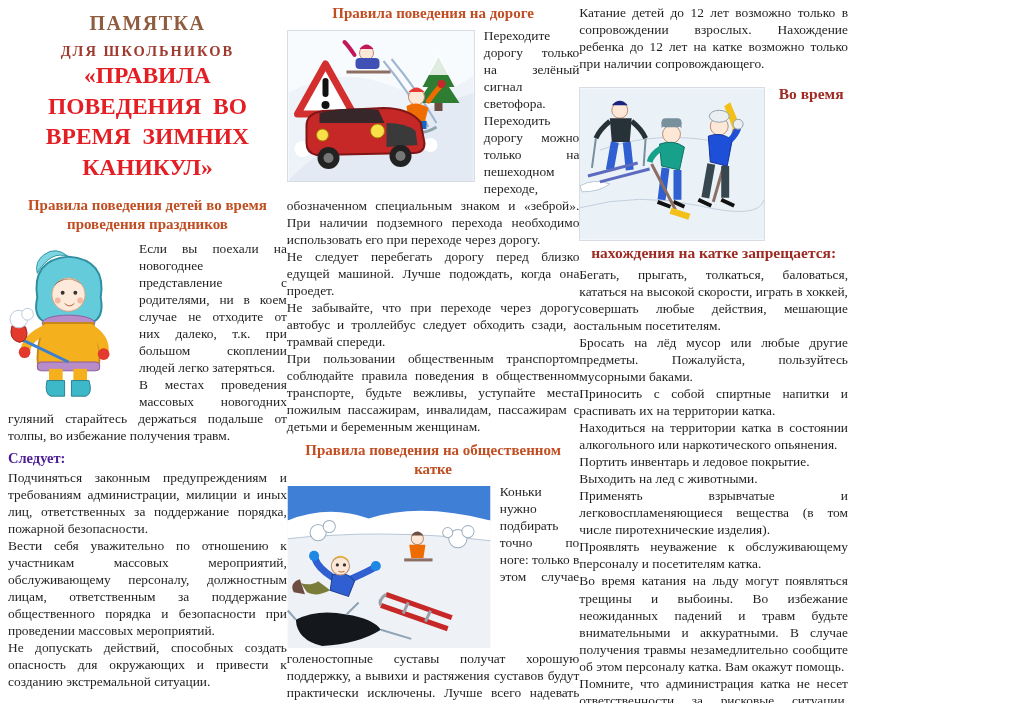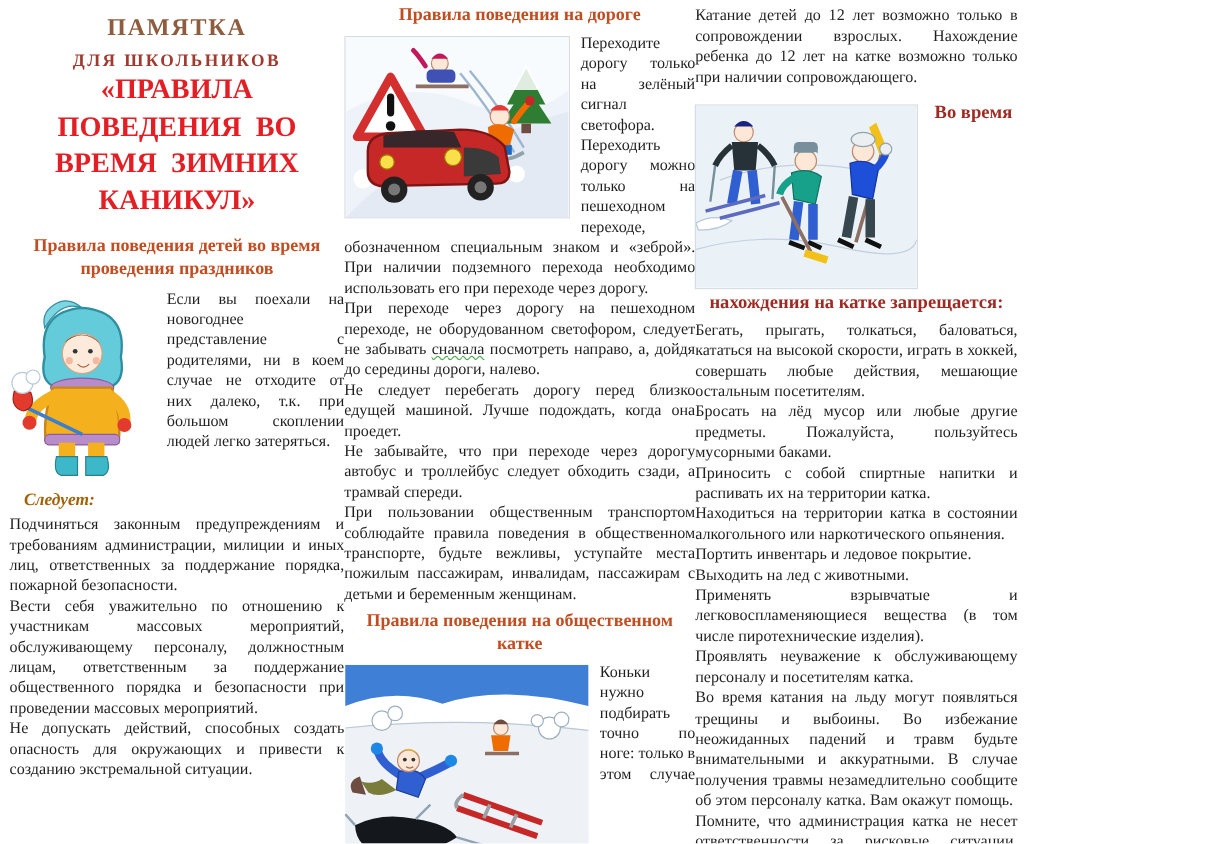--- a/index.html
+++ b/index.html
@@ -12,21 +12,21 @@
   .col-left{width:328px;}
   .col-mid{width:344px;}
   .col-right{width:316px;}
   p.body-p{margin:0;text-align:justify;font-size:13.4px;line-height:1.27;}
   .t1{text-align:center;color:#8e5c3e;font-weight:bold;font-size:20px;letter-spacing:1.5px;margin-top:8px;}
   .t2{text-align:center;color:#a03a2e;font-weight:bold;font-size:14.5px;letter-spacing:2px;margin-top:8px;}
   .t3{text-align:center;color:#e31e24;font-weight:bold;font-size:23.5px;line-height:1.3;word-spacing:6px;}
   .h-sec{color:#c14e22;font-weight:bold;font-size:15px;text-align:center;line-height:1.25;margin:14px 0 6px 0;}
   .h-sec.tight{margin:0 0 4px 0;}
   .h-forbidden{color:#9e2a24;font-weight:bold;font-size:15.5px;text-align:center;line-height:1.3;margin:2px 0 3px 0;}
-  .sleduet{color:#a16207;font-weight:bold;font-style:italic;font-size:14.5px;margin:6px 0 2px 12px;text-align:left;}
+  .sleduet{color:#4c1d95;font-weight:bold;font-size:14.5px;margin:6px 0 2px 0;text-align:left;}
   .sec::after{content:"";display:block;clear:both;}
   .fig{float:left;margin:3px 9px 2px 0;}
   .fig svg{display:block;}
   .fig-border{border:1px solid #d8dde3;}
   .wavy{text-decoration:underline;text-decoration-style:wavy;text-decoration-color:#4caf50;text-decoration-thickness:1px;}
   .gap-s{height:6px;}
   .gap-m{height:10px;}
 </style>
 </head>
 <body>
@@ -62,20 +62,21 @@
           <path d="M4 84 Q0 98 12 101 Q23 98 18 85 Z" fill="#e23b2e" stroke="#a02018"></path>
           <circle cx="11" cy="77" r="9" fill="#ffffff" stroke="#b9c9d9"></circle>
           <circle cx="20" cy="72" r="6" fill="#ffffff" stroke="#b9c9d9"></circle>
           <rect x="42" y="128" width="14" height="13" fill="#f5b01e"></rect>
           <rect x="67" y="128" width="14" height="13" fill="#f5b01e"></rect>
           <path d="M40 140 Q37 154 44 156 L58 156 L58 140 Z" fill="#3db8c9" stroke="#2a8191"></path>
           <path d="M65 140 L65 156 L80 156 Q87 153 83 140 Z" fill="#3db8c9" stroke="#2a8191"></path>
         </svg>
       </div>
       <p class="body-p">Если вы поехали на новогоднее представление с родителями, ни в коем случае не отходите от них далеко, т.к. при большом скоплении людей легко затеряться.</p>
+      <p class="body-p">В местах проведения массовых новогодних гуляний старайтесь держаться подальше от толпы, во избежание получения травм.</p>
     </div>
 
     <div class="sleduet">Следует:</div>
     <p class="body-p">Подчиняться законным предупреждениям и требованиям администрации, милиции и иных лиц, ответственных за поддержание порядка, пожарной безопасности.</p>
     <p class="body-p">Вести себя уважительно по отношению к участникам массовых мероприятий, обслуживающему персоналу, должностным лицам, ответственным за поддержание общественного порядка и безопасности при проведении массовых мероприятий.</p>
     <p class="body-p">Не допускать действий, способных создать опасность для окружающих и привести к созданию экстремальной ситуации.</p>
   </div>
 
   <div class="col col-mid">
     <div class="h-sec tight">Правила поведения на дороге</div>
@@ -125,21 +126,20 @@
             <circle cx="34" cy="104" r="6" fill="#f9e04b" stroke="#9e7c00"></circle>
             <circle cx="40" cy="127" r="11" fill="#222222"></circle>
             <circle cx="40" cy="127" r="5" fill="#777777"></circle>
             <circle cx="112" cy="125" r="11" fill="#222222"></circle>
             <circle cx="112" cy="125" r="5" fill="#777777"></circle>
           </g>
         </svg>
       </div>
       <p class="body-p">Переходите дорогу только на зелёный сигнал светофора.</p>
       <p class="body-p">Переходить дорогу можно только на пешеходном переходе, обозначенном специальным знаком и «зеброй». При наличии подземного перехода необходимо использовать его при переходе через дорогу.</p>
-      <p class="body-p"><span>При переходе через дорогу на пешеходном переходе, не оборудованном светофором, следует не забывать </span><span class="wavy">сначала</span><span> посмотреть направо, а, дойдя до середины дороги, налево.</span></p>
       <p class="body-p">Не следует перебегать дорогу перед близко едущей машиной. Лучше подождать, когда она проедет.</p>
       <p class="body-p">Не забывайте, что при переходе через дорогу автобус и троллейбус следует обходить сзади, а трамвай спереди.</p>
       <p class="body-p">При пользовании общественным транспортом соблюдайте правила поведения в общественном транспорте, будьте вежливы, уступайте места пожилым пассажирам, инвалидам, пассажирам с детьми и беременным женщинам.</p>
     </div>
 
     <div class="gap-s"></div>
     <div class="h-sec tight">Правила поведения на общественном катке</div>
 
     <div class="sec">
       <div class="fig">

